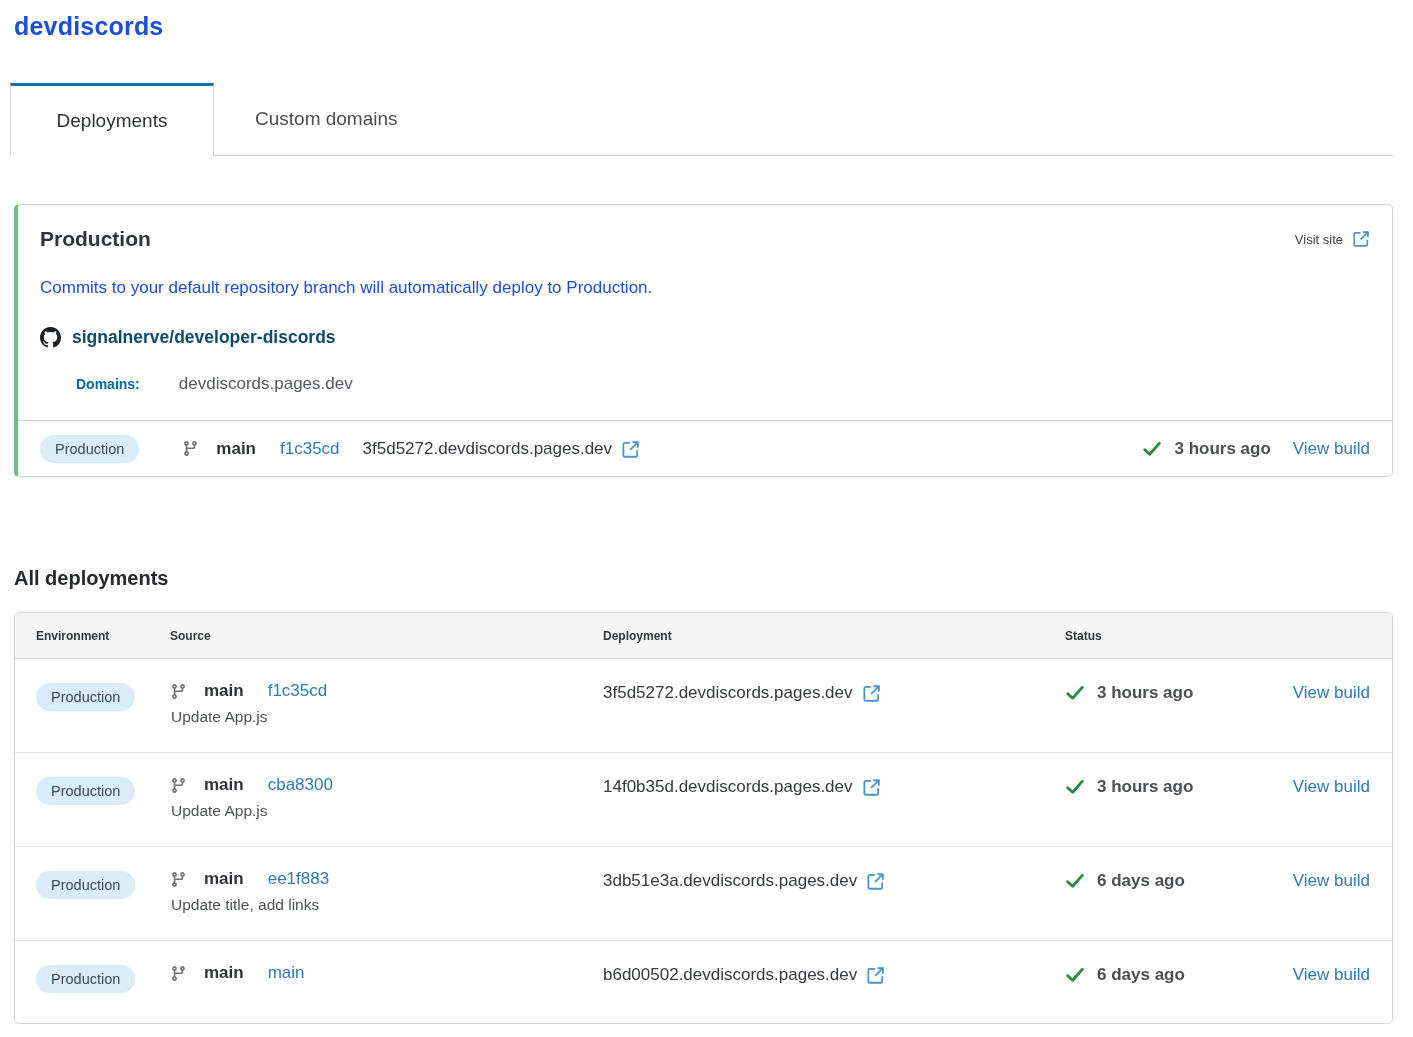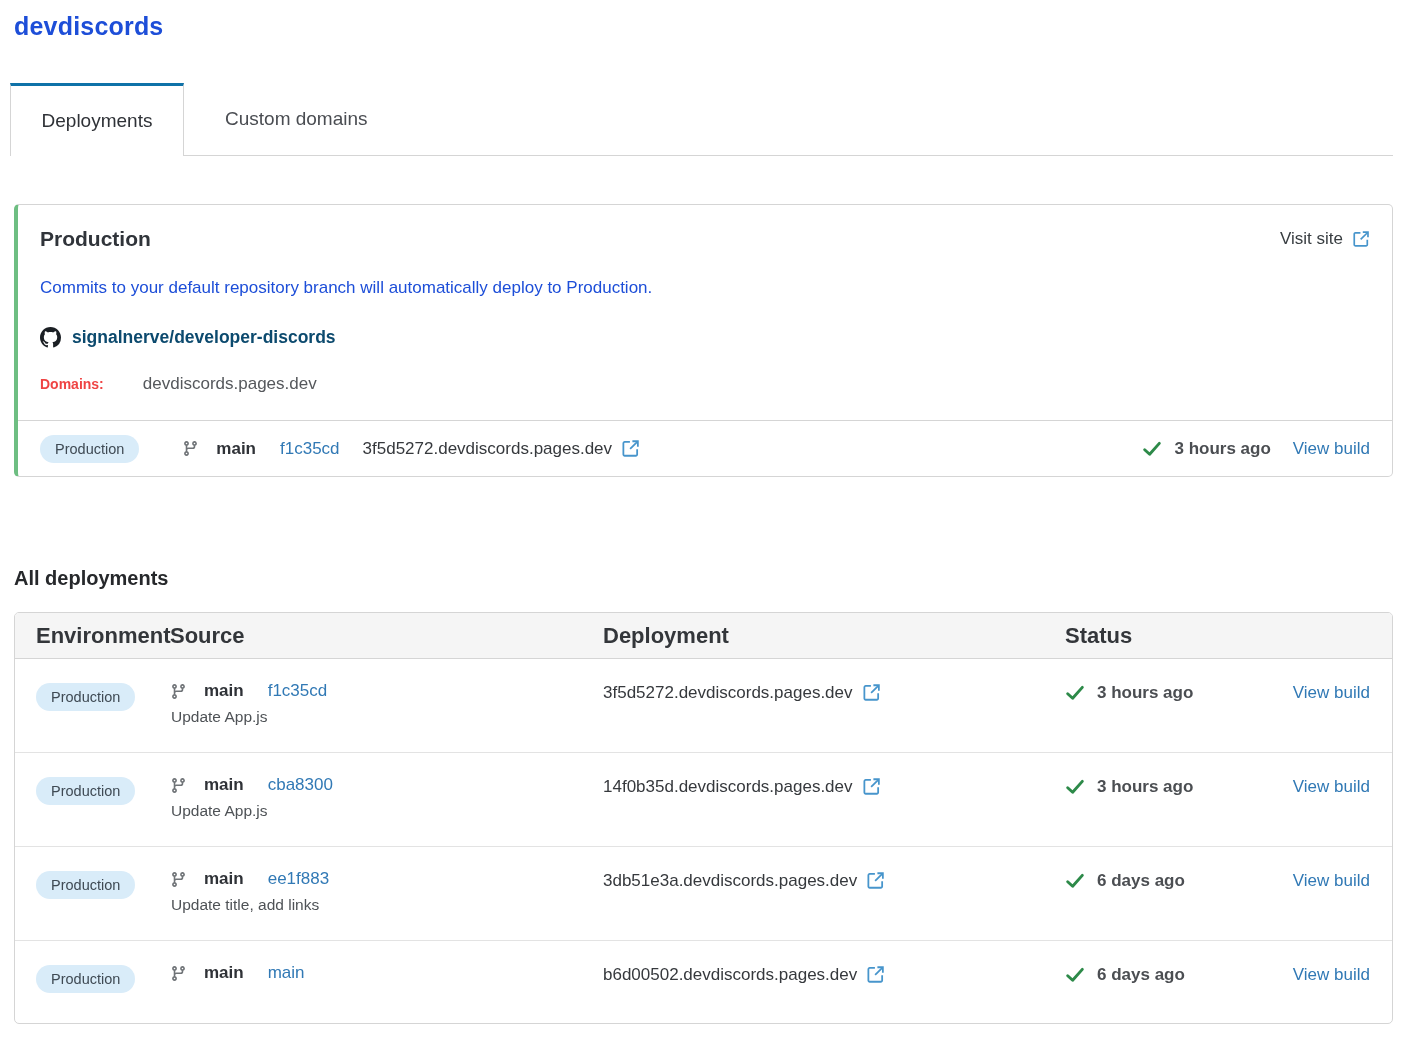--- a/index.html
+++ b/index.html
@@ -26,51 +26,51 @@
     height: 73px;
   }
   .tab {
     display: flex; align-items: center; justify-content: center;
     font-size: 19px; color: #4a4d52;
     padding: 0 21px;
     cursor: pointer;
     position: relative;
   }
   .tab.active {
-    width: 174px; padding: 12px;
+    width: 204px; padding: 12px;
     background: #ffffff;
     color: #2f3237;
     border-top: 3px solid var(--accent-blue);
     border-left: 1px solid #d5d5d5;
     border-right: 1px solid #d5d5d5;
     margin-bottom: -1px;
   }
   .tab.active + .tab { margin-left: 20px; }
 
   
   .prod-card {
     margin-top: 48px;
     border: 1px solid #d5d5d5;
     border-left: 4px solid var(--production-green);
     border-radius: 5px;
     background: #fff;
   }
   .prod-body { padding: 22px 22px 26px 22px; }
   .prod-head { display: flex; align-items: center; justify-content: space-between; }
   .prod-title { font-size: 21px; font-weight: 600; color: #30343a; }
-  .visit-site { display: inline-flex; align-items: center; gap: 9px; font-size: 17px; color: #383d41; }
+  .visit-site { display: inline-flex; align-items: center; gap: 9px; font-size: 13px; color: #383d41; }
   .visit-site svg { display: block; }
 
   .prod-desc { margin-top: 27px; font-size: 17px; color: #1d4ed8; }
 
   .repo-row { margin-top: 29px; display: flex; align-items: center; gap: 11px; }
   .repo-name { font-size: 17.5px; font-weight: 700; color: #0c4a6e; }
 
   .domains-row { margin-top: 26px; display: flex; align-items: baseline; }
-  .domains-label { font-size: 14px; font-weight: 700; color: #ef4444; }
+  .domains-label { font-size: 14px; font-weight: 700; color: #0369a1; margin-left: 36px; }
   .domains-value { font-size: 17px; color: #55585c; margin-left: 39px; }
 
   .prod-deploy-row {
     border-top: 1px solid #d5d5d5;
     padding: 13px 22px;
     display: flex; align-items: center;
     min-height: 56px;
   }
 
   .badge {
@@ -82,21 +82,21 @@
     border-radius: 999px;
     white-space: nowrap;
   }
 
   .src-line { display: flex; align-items: center; }
   .branch-icon { flex: 0 0 auto; }
   .branch-name { font-size: 17px; font-weight: 700; color: #2f3237; margin-left: 17px; }
   .commit-link { font-size: 17px; color: var(--link-blue); margin-left: 24px; }
 
   .prod-deploy-row .src-line { margin-left: 43px; }
-  .deploy-url-group { display: inline-flex; align-items: flex-start; gap: 9px; }
+  .deploy-url-group { display: inline-flex; align-items: flex-end; gap: 9px; }
   .prod-deploy-row .deploy-url-group { margin-left: 23px; }
   .deploy-url { font-size: 17px; color: #36393d; }
   .ext-btn { display: inline-flex; align-items: center; background: none; border: none; cursor: pointer; padding: 0; }
 
   .status-group { display: inline-flex; align-items: center; gap: 12px; font-weight: bold; }
   .status-time { font-size: 17px; color: #4b4e52; }
   .view-build { font-size: 17px; color: var(--link-blue); }
   .prod-right { margin-left: auto; display: inline-flex; align-items: center; gap: 22px; }
 
   
@@ -115,21 +115,21 @@
     padding-left: 21px;
     padding-right: 22px;
     align-items: start;
   }
   .thead {
     background: #f5f5f5;
     border-bottom: 1px solid #d5d5d5;
     height: 46px;
     align-items: center;
   }
-  .th { font-size: 22px; font-weight: 600; color: #33363a; }
+  .th { font-size: 12px; font-weight: 600; color: #33363a; }
 
   .trow { border-bottom: 1px solid #e3e3e3; padding-top: 22px; padding-bottom: 24px; min-height: 94px; }
   .trow:last-child { border-bottom: none; min-height: 82px; }
 
   .commit-msg { margin-top: 7px; font-size: 15.5px; color: #4e5256; margin-left: 1px; }
   .commit-msg:empty { display: none; }
 
   .cell-view { justify-self: end; }
   .cell-status, .cell-deploy, .cell-view, .cell-env { padding-top: 2px; }
 </style>

